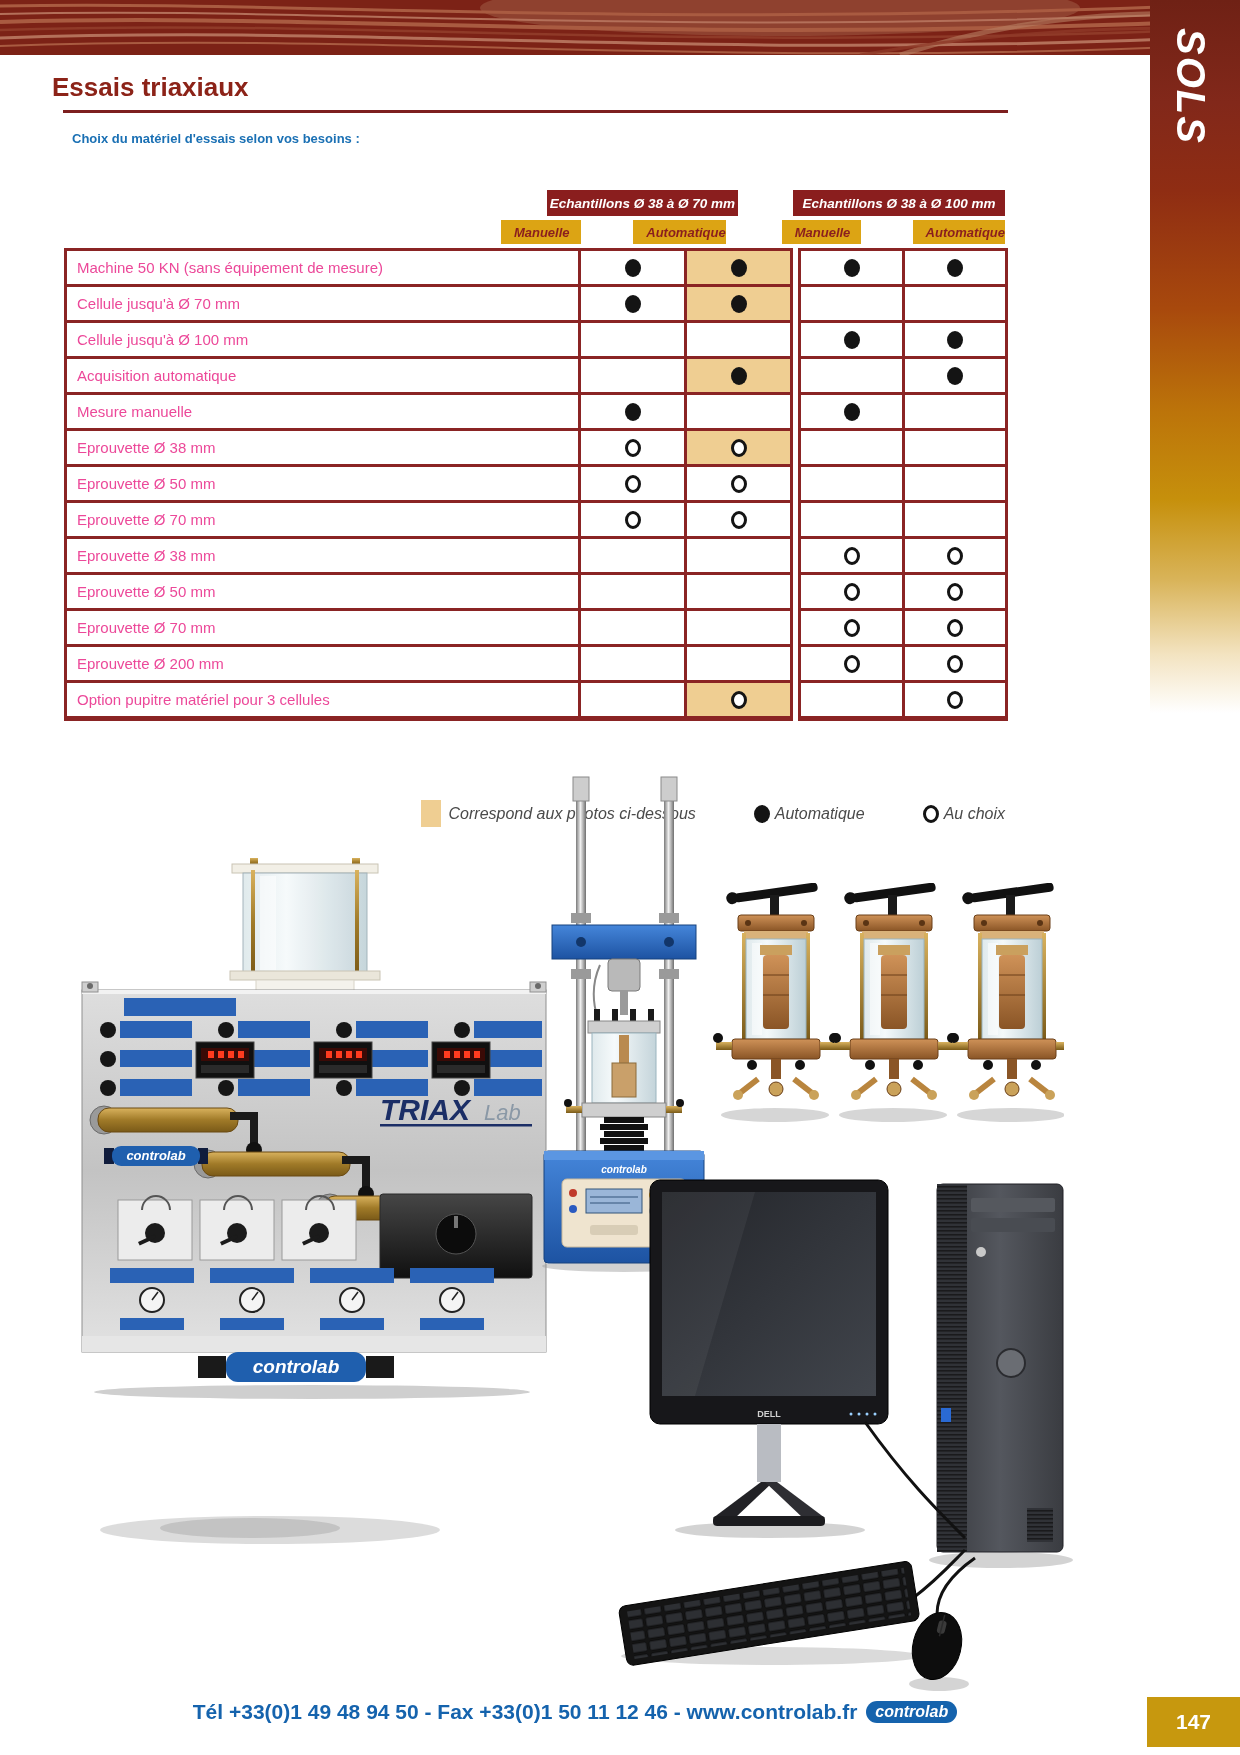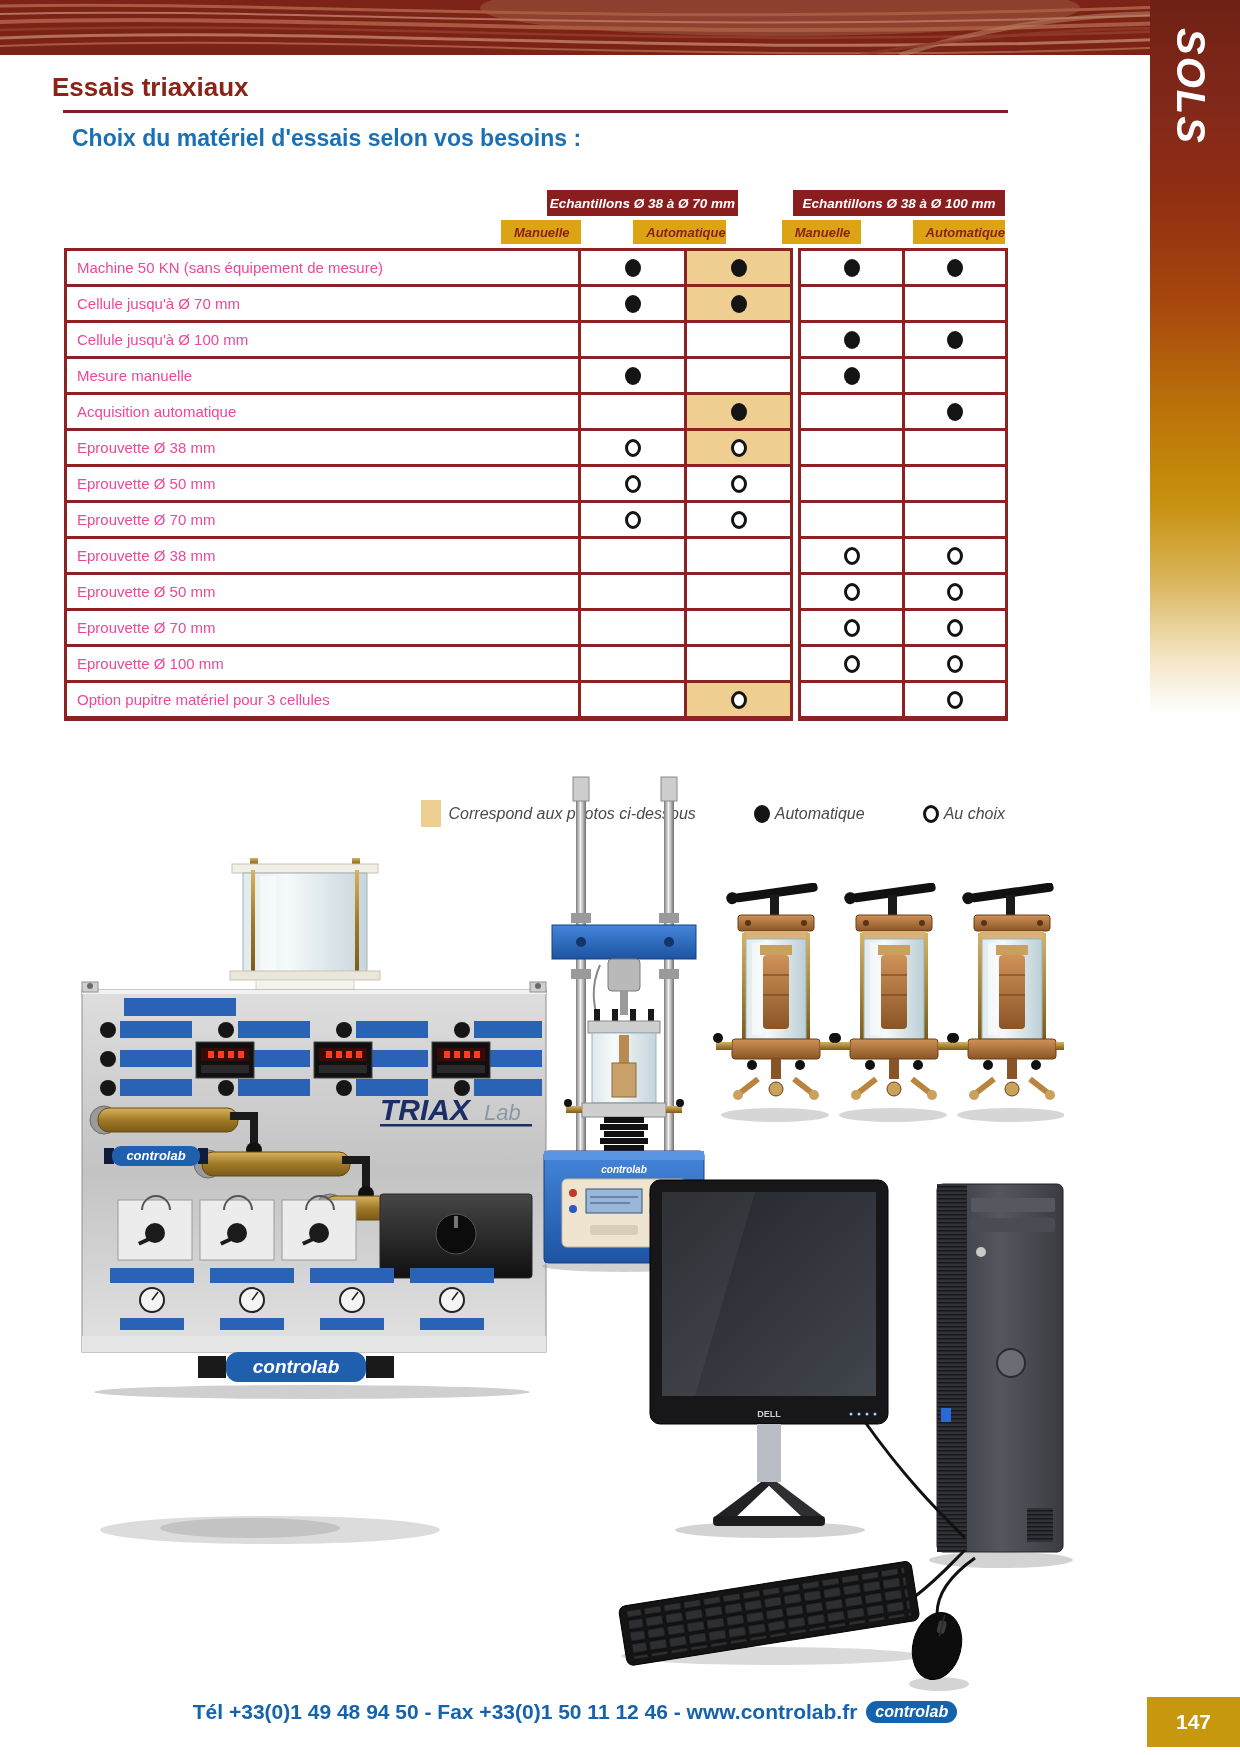--- a/index.html
+++ b/index.html
@@ -9,21 +9,21 @@
   .banner{position:absolute;left:0;top:0;width:1240px;height:55px;}
   
   .sidebar{position:absolute;left:1150px;top:0;width:90px;height:735px;
     background:linear-gradient(180deg,#6f2115 0%,#82281a 14%,#8f2d13 26%,#a8490d 42%,
       #bc740a 56%,#c6900c 68%,#d9b45a 79%,#f3e3c0 89%,#ffffff 97%);}
   .sols{position:absolute;left:18px;top:28px;writing-mode:vertical-rl;text-orientation:mixed;
     color:#ffffff;font-style:italic;font-weight:bold;font-size:40px;letter-spacing:2px;}
   
   .title{position:absolute;left:52px;top:72px;font-size:26px;font-weight:bold;color:#8c2318;}
   .rule{position:absolute;left:63px;top:110px;width:945px;height:3px;background:#7d1f1f;}
-  .subtitle{position:absolute;left:72px;top:125px;font-size:23px;font-weight:bold;color:#1a70b4;}
+  .subtitle{position:absolute;left:72px;top:131px;font-size:13px;font-weight:bold;color:#1a70b4;}
   
   .thead-wrap{position:absolute;left:64px;top:190px;width:941px;}
   .group-row{display:flex;height:26px;margin-bottom:4px;gap:19px;}
   .gspacer{width:514px;}
   .ghead{background:#8a1e1e;color:#ffffff;font-style:italic;font-weight:bold;font-size:13.5px;
     display:flex;align-items:center;justify-content:center;}
   .g1{width:212px;margin-right:8px;}
   .g2{width:235px;margin-left:28px;}
   .sub-row{display:flex;height:24px;gap:48px;}
   .shead{background:#dca414;color:#8a1e1e;font-style:italic;font-weight:bold;font-size:13px;
@@ -133,36 +133,36 @@
           </tr>
           <tr>
             <td class="lbl">Cellule jusqu'à Ø 100 mm</td>
             <td class="cell"></td>
             <td class="cell"></td>
             <td class="gapcol"></td>
             <td class="cell"><div class="sym sym-filled"></div></td>
             <td class="cell"><div class="sym sym-filled"></div></td>
           </tr>
           <tr>
+            <td class="lbl">Acquisition automatique</td>
+            <td class="cell"></td>
+            <td class="cell hl"><div class="sym sym-filled"></div></td>
+            <td class="gapcol"></td>
+            <td class="cell"></td>
+            <td class="cell"><div class="sym sym-filled"></div></td>
+          </tr>
+          <tr>
             <td class="lbl">Mesure manuelle</td>
             <td class="cell"><div class="sym sym-filled"></div></td>
             <td class="cell"></td>
             <td class="gapcol"></td>
             <td class="cell"><div class="sym sym-filled"></div></td>
             <td class="cell"></td>
           </tr>
           <tr>
-            <td class="lbl">Acquisition automatique</td>
-            <td class="cell"></td>
-            <td class="cell hl"><div class="sym sym-filled"></div></td>
-            <td class="gapcol"></td>
-            <td class="cell"></td>
-            <td class="cell"><div class="sym sym-filled"></div></td>
-          </tr>
-          <tr>
             <td class="lbl">Eprouvette Ø 38 mm</td>
             <td class="cell"><div class="sym sym-open"></div></td>
             <td class="cell hl"><div class="sym sym-open"></div></td>
             <td class="gapcol"></td>
             <td class="cell"></td>
             <td class="cell"></td>
           </tr>
           <tr>
             <td class="lbl">Eprouvette Ø 50 mm</td>
             <td class="cell"><div class="sym sym-open"></div></td>
@@ -197,21 +197,21 @@
           </tr>
           <tr>
             <td class="lbl">Eprouvette Ø 70 mm</td>
             <td class="cell"></td>
             <td class="cell"></td>
             <td class="gapcol"></td>
             <td class="cell"><div class="sym sym-open"></div></td>
             <td class="cell"><div class="sym sym-open"></div></td>
           </tr>
           <tr>
-            <td class="lbl">Eprouvette Ø 100 mm</td>
+            <td class="lbl">Eprouvette Ø 200 mm</td>
             <td class="cell"></td>
             <td class="cell"></td>
             <td class="gapcol"></td>
             <td class="cell"><div class="sym sym-open"></div></td>
             <td class="cell"><div class="sym sym-open"></div></td>
           </tr>
           <tr>
             <td class="lbl">Option pupitre matériel pour 3 cellules</td>
             <td class="cell"></td>
             <td class="cell hl"><div class="sym sym-open"></div></td>

